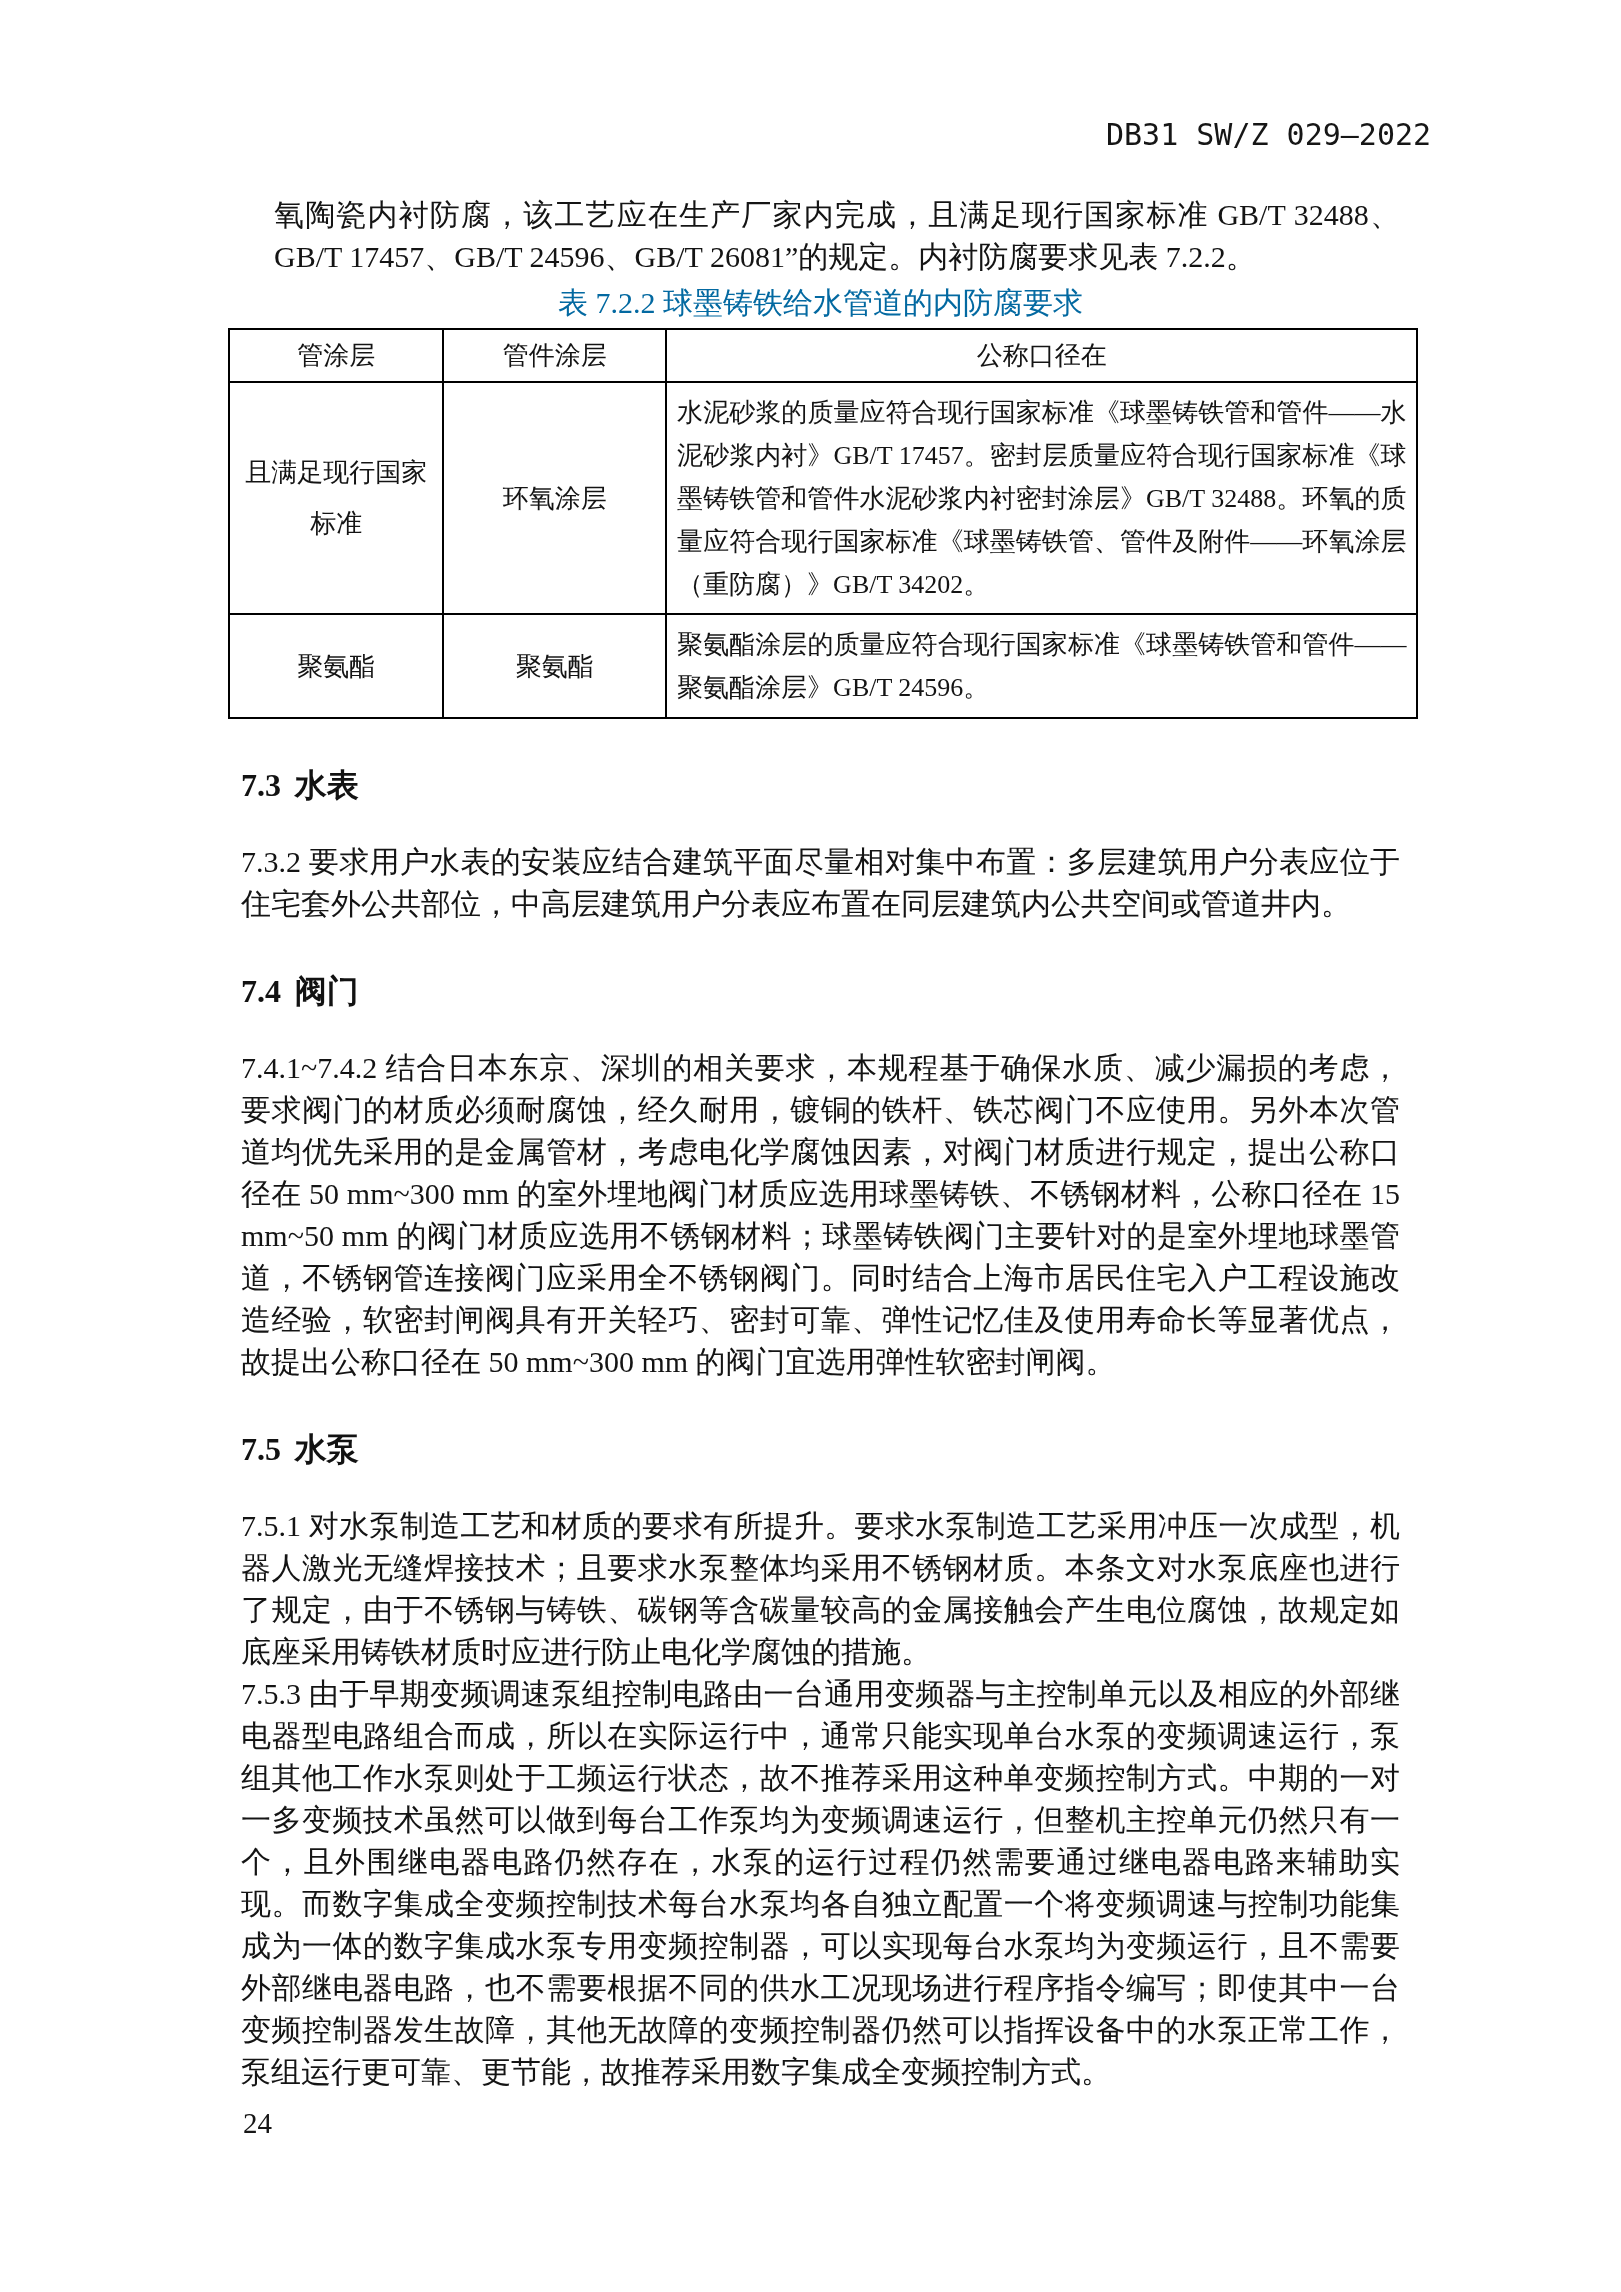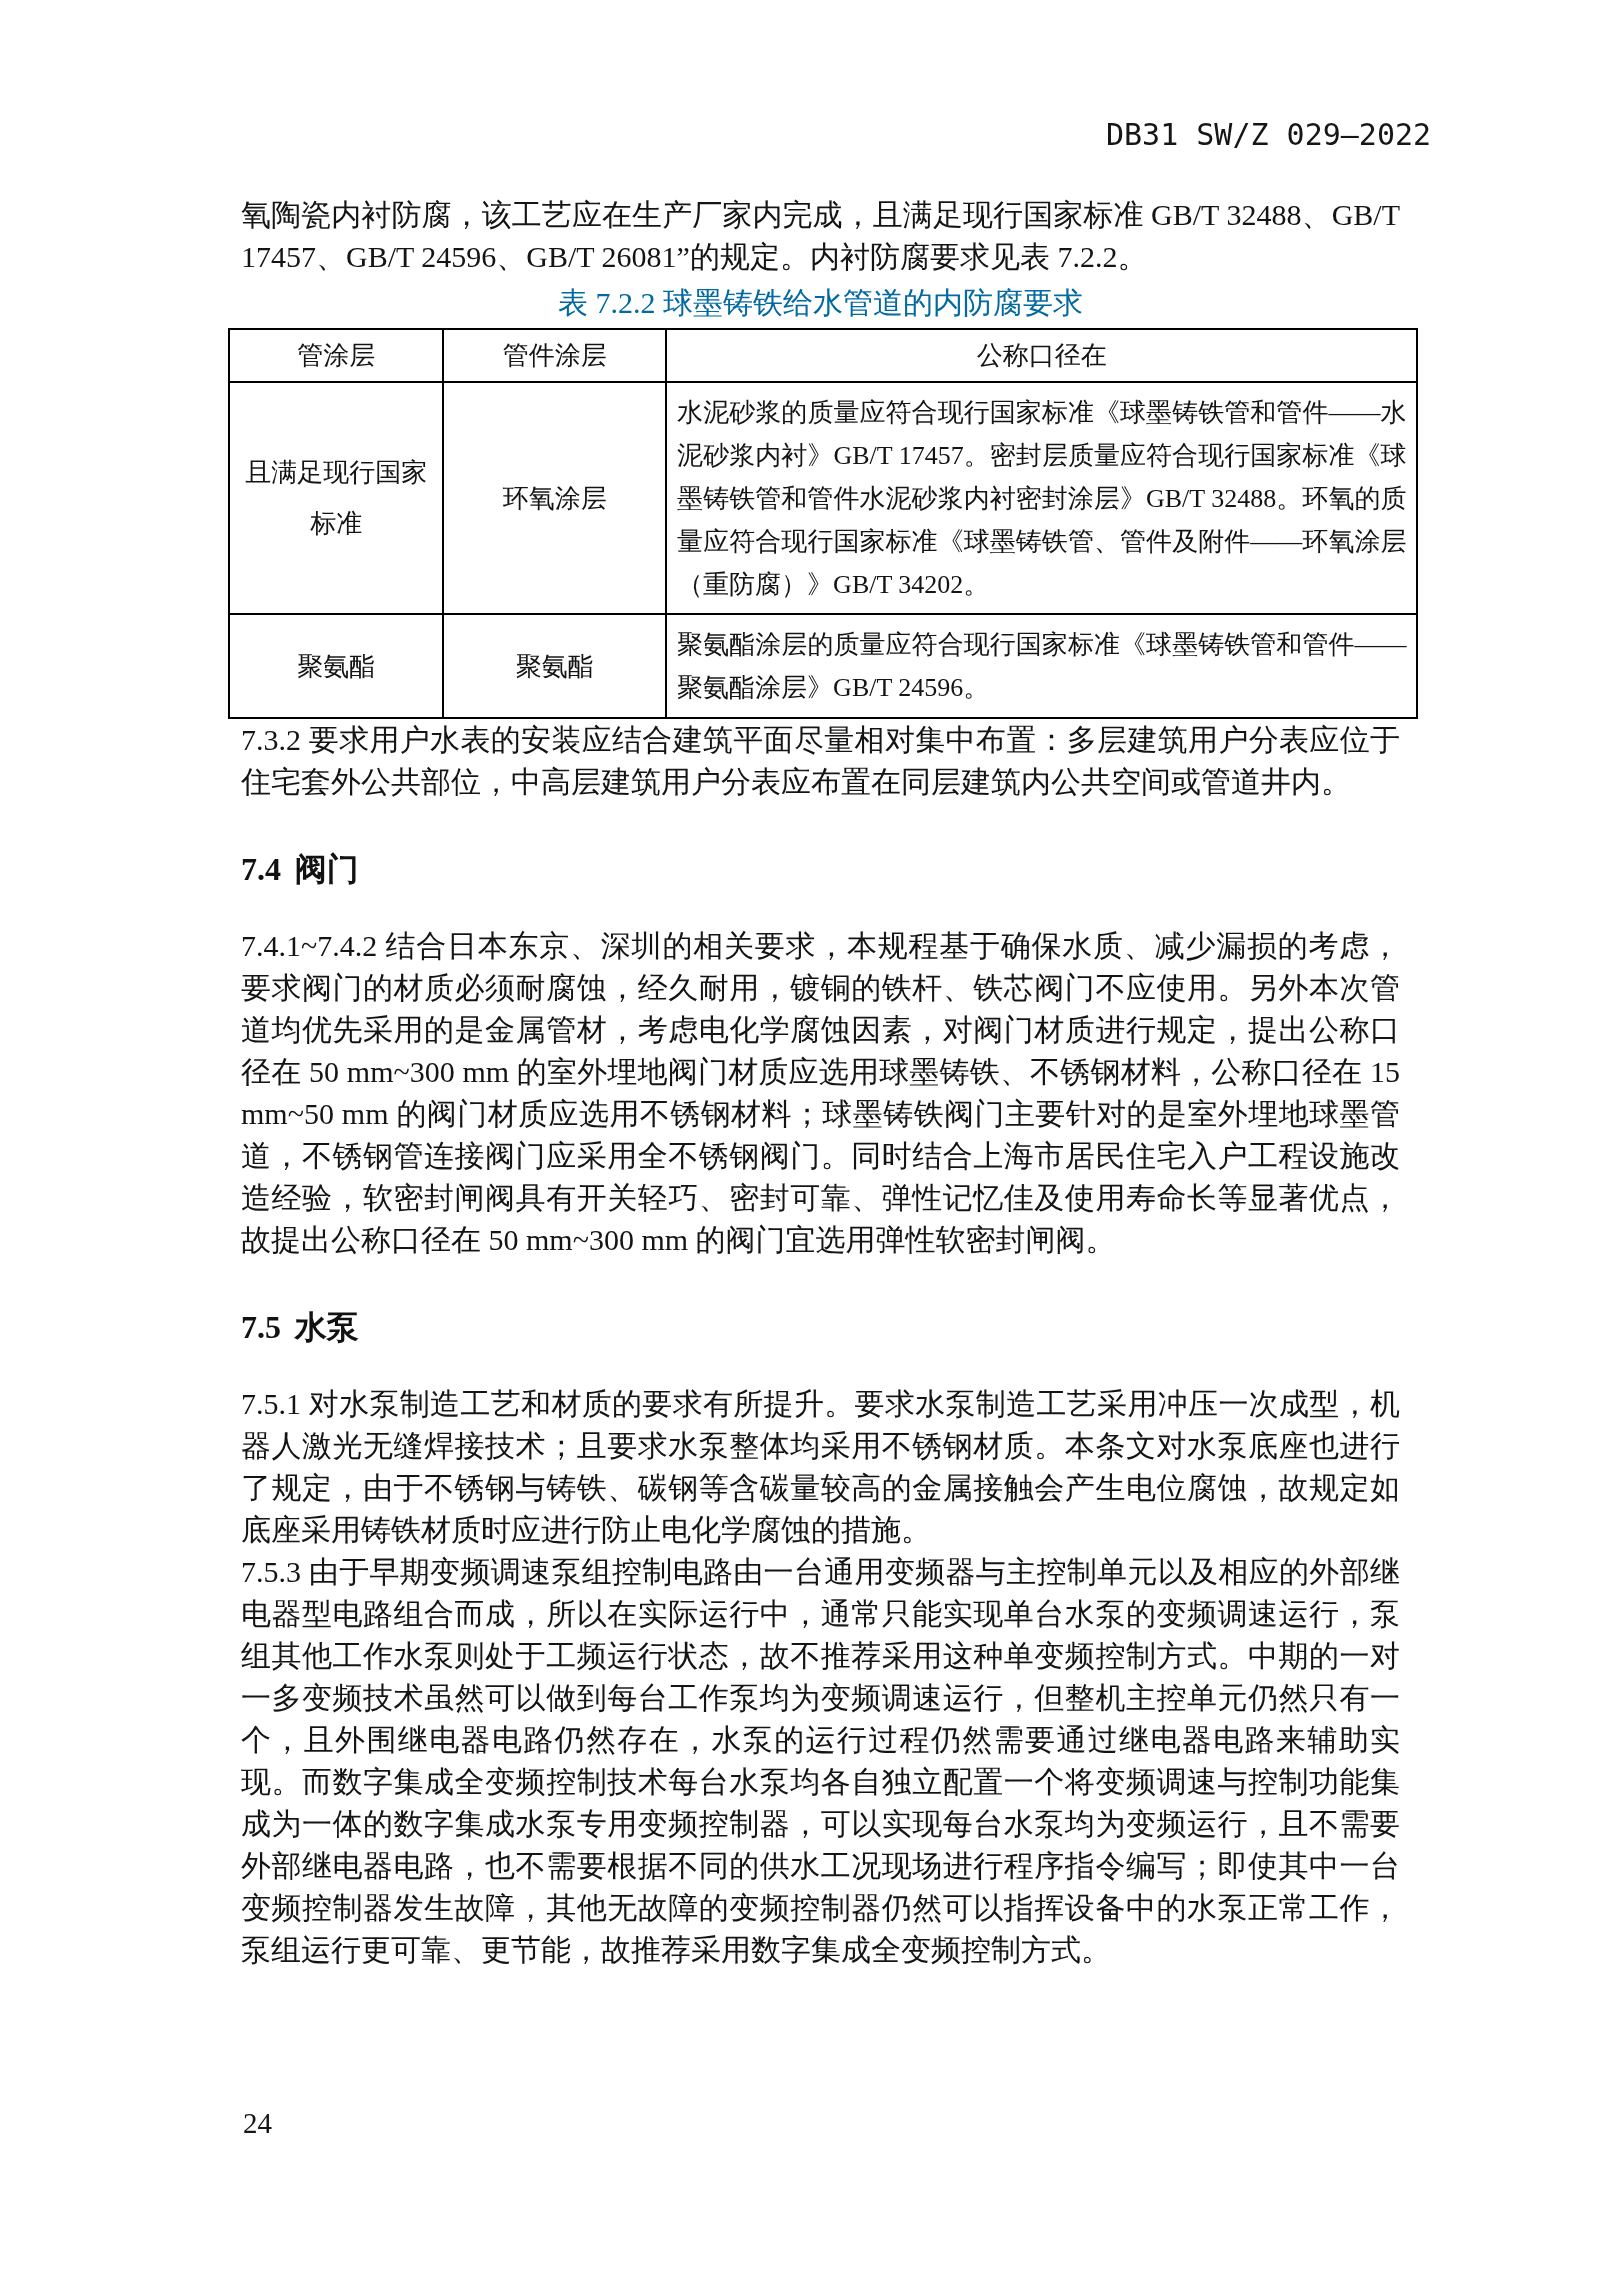--- a/index.html
+++ b/index.html
@@ -24,21 +24,21 @@
     position:absolute;
     left:241px;top:0;width:1159px;
   }
   .body-text{
     margin:0;
     font-size:30px;
     line-height:42px;
     text-align:justify;
     color:#141414;
   }
-  .intro{margin-top:194px;}
+  .intro{margin-top:194px;margin-left:33px;}
   .table-caption{
     margin-top:2.9px;
     font-size:30px;
     line-height:44px;
     text-align:center;
     color:#0369a1;
   }
   table.std-table{
     margin-top:2.9px;
     margin-left:-12.7px;
@@ -132,20 +132,23 @@
           <td class="c-req">水泥砂浆的质量应符合现行国家标准《球墨铸铁管和管件——水泥砂浆内衬》GB/T 17457。密封层质量应符合现行国家标准《球墨铸铁管和管件水泥砂浆内衬密封涂层》GB/T 32488。环氧的质量应符合现行国家标准《球墨铸铁管、管件及附件——环氧涂层（重防腐）》GB/T 34202。</td>
         </tr>
         <tr>
           <td class="c-center">聚氨酯</td>
           <td class="c-center">聚氨酯</td>
           <td class="c-req">聚氨酯涂层的质量应符合现行国家标准《球墨铸铁管和管件——聚氨酯涂层》GB/T 24596。</td>
         </tr>
       </tbody>
     </table>
 
+    <h2 class="sec-heading">
+      <span class="sec-num">7.3</span><span class="sec-title">水表</span>
+    </h2>
     <p class="body-text">7.3.2 要求用户水表的安装应结合建筑平面尽量相对集中布置：多层建筑用户分表应位于住宅套外公共部位，中高层建筑用户分表应布置在同层建筑内公共空间或管道井内。</p>
 
     <h2 class="sec-heading">
       <span class="sec-num">7.4</span><span class="sec-title">阀门</span>
     </h2>
     <p class="body-text">7.4.1~7.4.2 结合日本东京、深圳的相关要求，本规程基于确保水质、减少漏损的考虑，要求阀门的材质必须耐腐蚀，经久耐用，镀铜的铁杆、铁芯阀门不应使用。另外本次管道均优先采用的是金属管材，考虑电化学腐蚀因素，对阀门材质进行规定，提出公称口径在 50 mm~300 mm 的室外埋地阀门材质应选用球墨铸铁、不锈钢材料，公称口径在 15 mm~50 mm 的阀门材质应选用不锈钢材料；球墨铸铁阀门主要针对的是室外埋地球墨管道，不锈钢管连接阀门应采用全不锈钢阀门。同时结合上海市居民住宅入户工程设施改造经验，软密封闸阀具有开关轻巧、密封可靠、弹性记忆佳及使用寿命长等显著优点，故提出公称口径在 50 mm~300 mm 的阀门宜选用弹性软密封闸阀。</p>
 
     <h2 class="sec-heading">
       <span class="sec-num">7.5</span><span class="sec-title">水泵</span>
     </h2>

